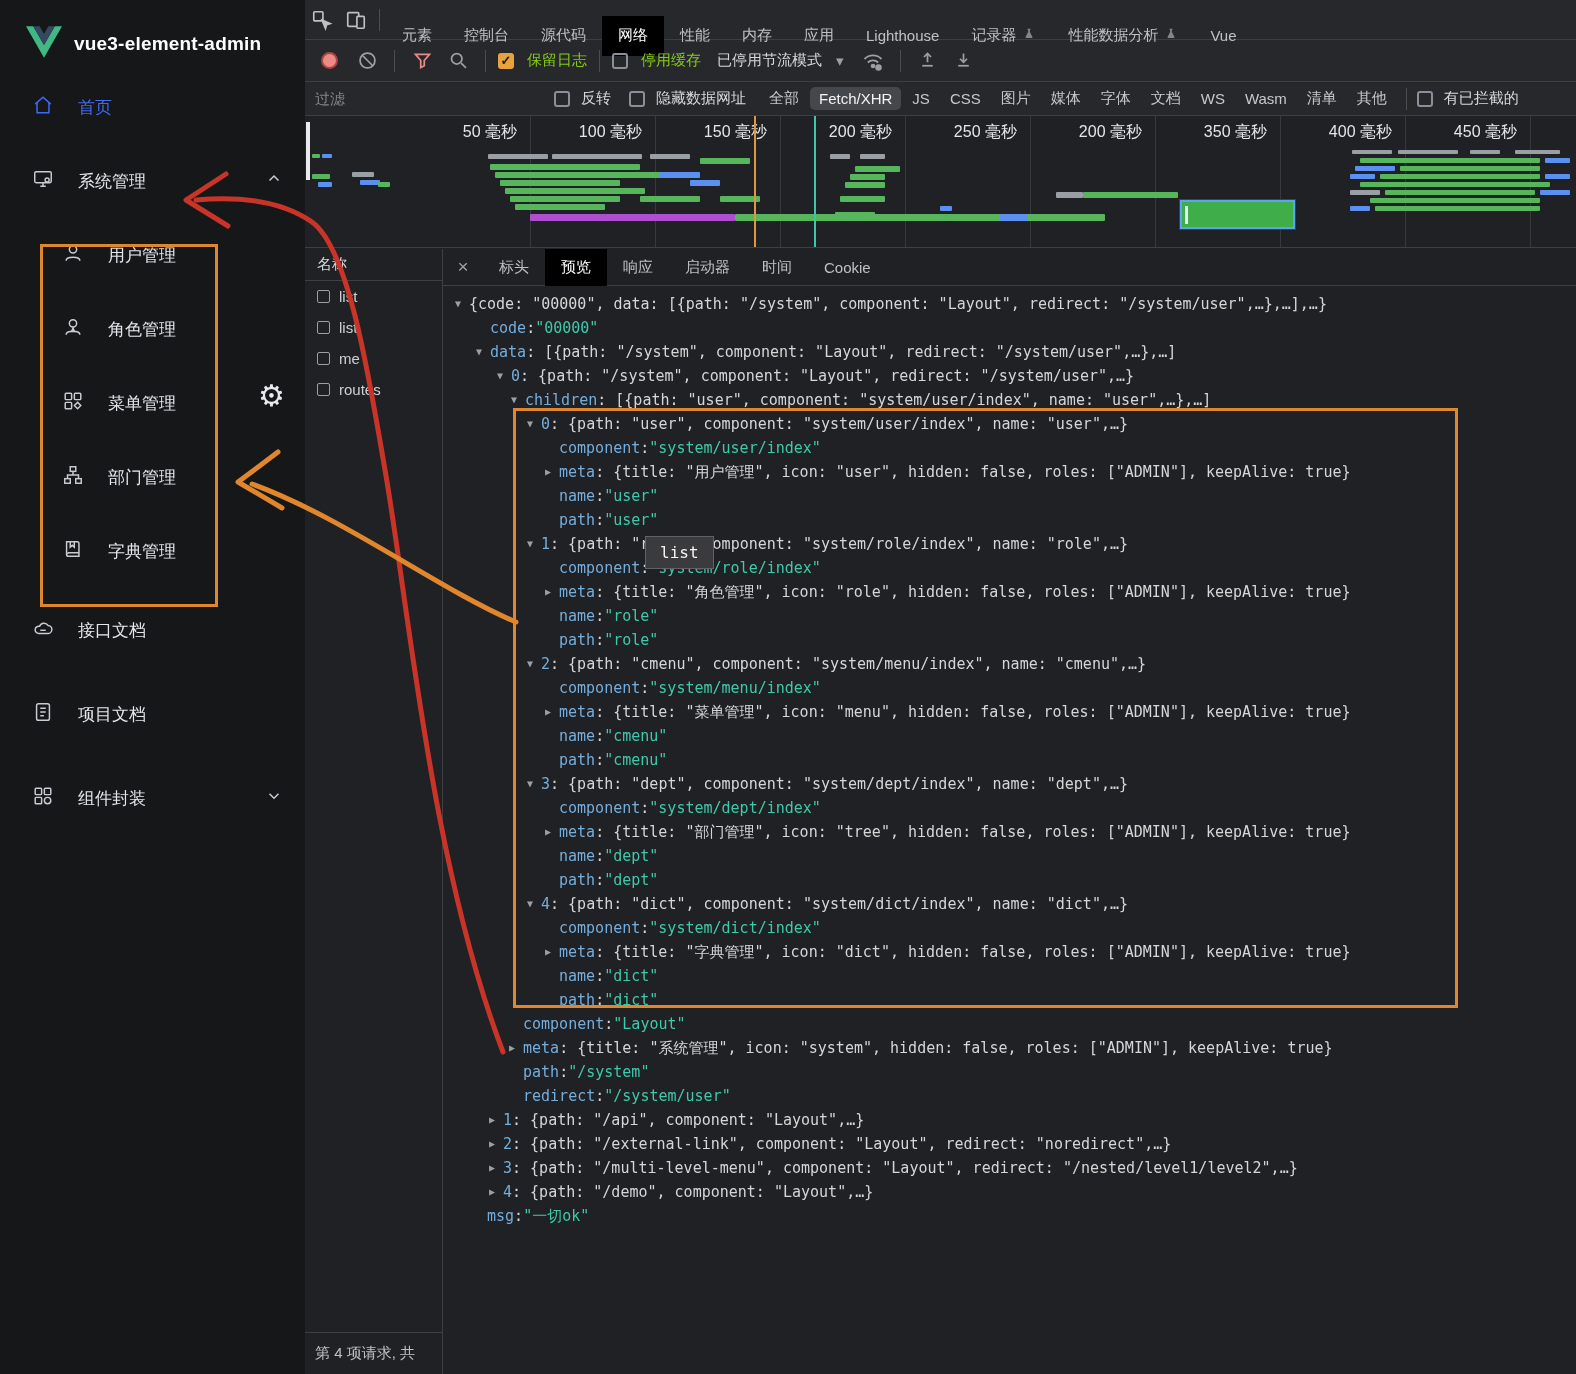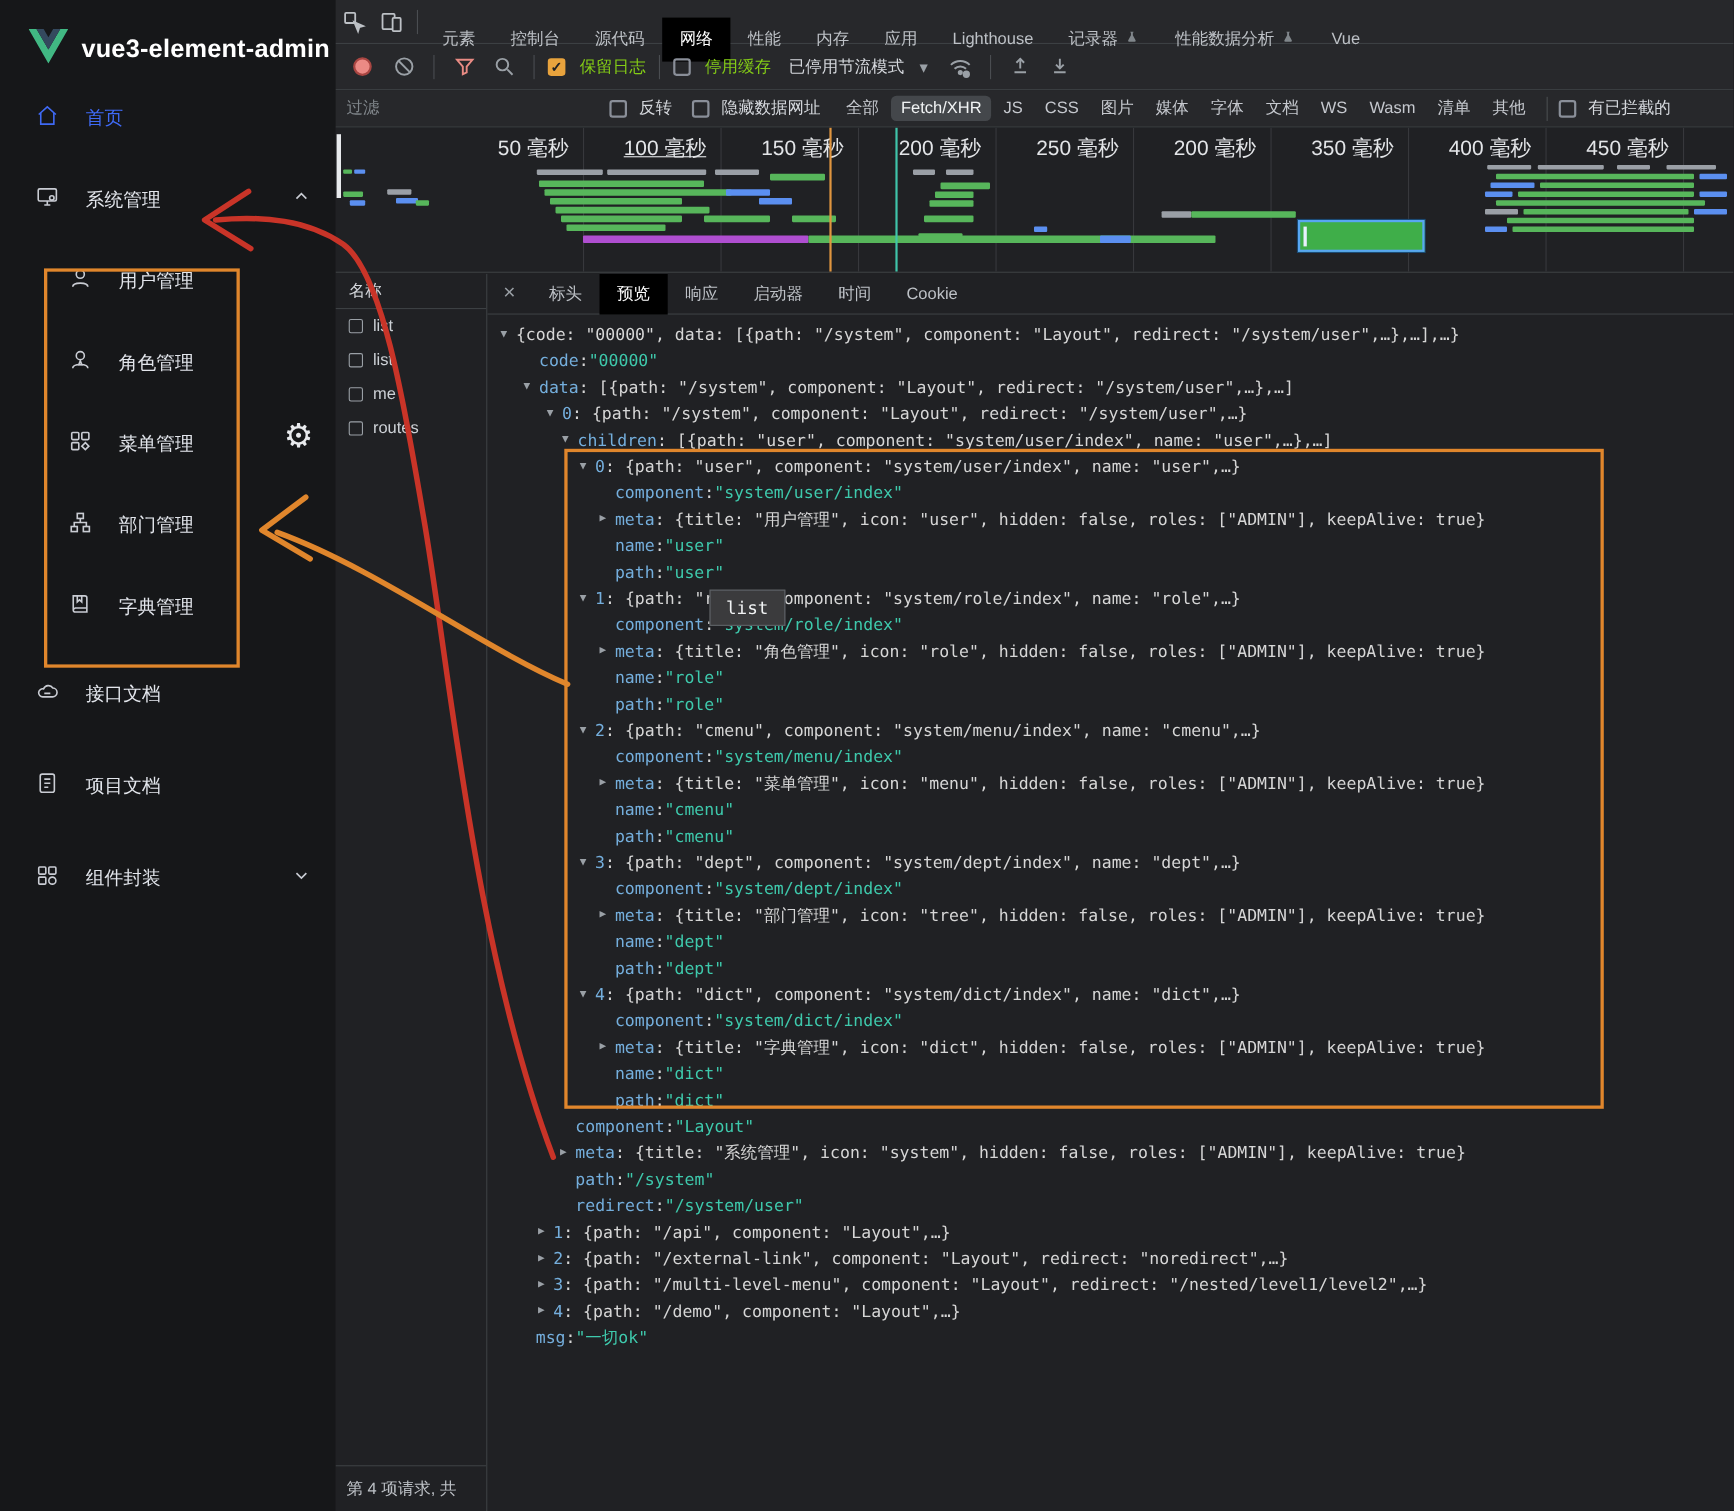--- a/index.html
+++ b/index.html
@@ -4,21 +4,21 @@
 <style>
   * { margin:0; padding:0; box-sizing:border-box; }
   html,body { width:1576px; height:1374px; background:#202124; overflow:hidden;
     font-family:"Liberation Sans", sans-serif; }
   #stage { position:relative; width:1576px; height:1374px; background:#202124; }
 
   
   .sidebar { position:absolute; left:0; top:0; width:305px; height:1374px;
     background:#161719; color:#dcdfe6; z-index:1; }
   .logo-row { display:flex; align-items:center; gap:12px; padding:18px 0 0 26px; height:70px; }
-  .logo-title { font-size:23px; font-weight:bold; color:#ffffff; letter-spacing:.2px; }
+  .logo-title { font-size:19px; font-weight:bold; color:#ffffff; letter-spacing:.2px; }
   .side-menu { position:relative; }
   .side-item { display:flex; align-items:center; gap:24px; padding-left:32px; height:74px;
     font-size:17px; color:#e3e6ec; cursor:pointer; position:relative; }
   .side-item.big { height:84px; }
   .side-item.active { color:#3f6af5; }
   .side-item.active svg { stroke:#3f6af5; }
   .side-item.sub { padding-left:62px; }
   .side-item svg { stroke:#c9ccd3; }
   .side-item .chev { position:absolute; right:22px; }
   .side-gear { position:absolute; left:258px; top:378px; font-size:30px; color:#e8eaed; cursor:pointer; }
@@ -49,21 +49,21 @@
   .filter-input { width:235px; background:transparent; border:none; outline:none;
     color:#d5d8dd; font-size:15px; font-family:"Liberation Sans",sans-serif; }
   .filter-input::placeholder { color:#80868b; }
   .fchip { padding:3px 9px; border-radius:5px; color:#c5c8ce; cursor:pointer; white-space:nowrap; }
   .fchip.sel { background:#44474b; color:#f1f3f4; }
   .fb-chk-label { color:#d5d8dd; white-space:nowrap; }
 
   
   .timeline { position:relative; height:132px; border-bottom:1px solid #3c4043; background:#202124; overflow:hidden; }
   .grid { position:absolute; top:0; bottom:0; width:1px; background:#37383c; }
-  .tick-label { position:absolute; top:6px; width:84px; text-align:right; color:#e3e5e8; font-size:19px; white-space:nowrap; }
+  .tick-label { position:absolute; top:6px; width:84px; text-align:right; color:#e3e5e8; font-size:16px; white-space:nowrap; }
   .bar { position:absolute; border-radius:1px; }
   .evline { position:absolute; top:0; bottom:0; width:2px; }
   .sel-req { position:absolute; background:#3fae49; border:2px solid #58a6f2; box-shadow:0 0 0 1px #1b4a74; }
   .sel-req i { position:absolute; left:3px; top:4px; width:3px; height:18px; background:#e8f0fe; }
   .tl-handle { position:absolute; left:1px; top:6px; width:4px; height:58px; background:#e8eaed; }
 
   
   .content { position:absolute; left:0; top:249px; right:0; bottom:0; display:flex; }
   .requests { width:138px; border-right:1px solid #3c4043; position:relative; font-size:15px; }
   .req-head { height:32px; display:flex; align-items:center; padding-left:12px;
@@ -336,21 +336,21 @@
       <span class="tb-sep"></span>
       <span class="chk"></span>
       <span class="fb-chk-label">有已拦截的</span>
     </div>
 
     <div class="timeline" id="timeline">
       <span class="tl-handle"></span>
     <div class="grid" style="left: 225px;"></div>
         <div class="tick-label" style="left: 128px;">50 毫秒</div>
         <div class="grid" style="left: 350px;"></div>
-        <div class="tick-label" style="left: 253px; text-decoration: underline;">100 毫秒</div>
+        <div class="tick-label" style="left: 253px;">100 毫秒</div>
         <div class="grid" style="left: 475px;"></div>
         <div class="tick-label" style="left: 378px;">150 毫秒</div>
         <div class="grid" style="left: 600px;"></div>
         <div class="tick-label" style="left: 503px;">200 毫秒</div>
         <div class="grid" style="left: 725px;"></div>
         <div class="tick-label" style="left: 628px;">250 毫秒</div>
         <div class="grid" style="left: 850px;"></div>
         <div class="tick-label" style="left: 753px;">200 毫秒</div>
         <div class="grid" style="left: 975px;"></div>
         <div class="tick-label" style="left: 878px;">350 毫秒</div>

